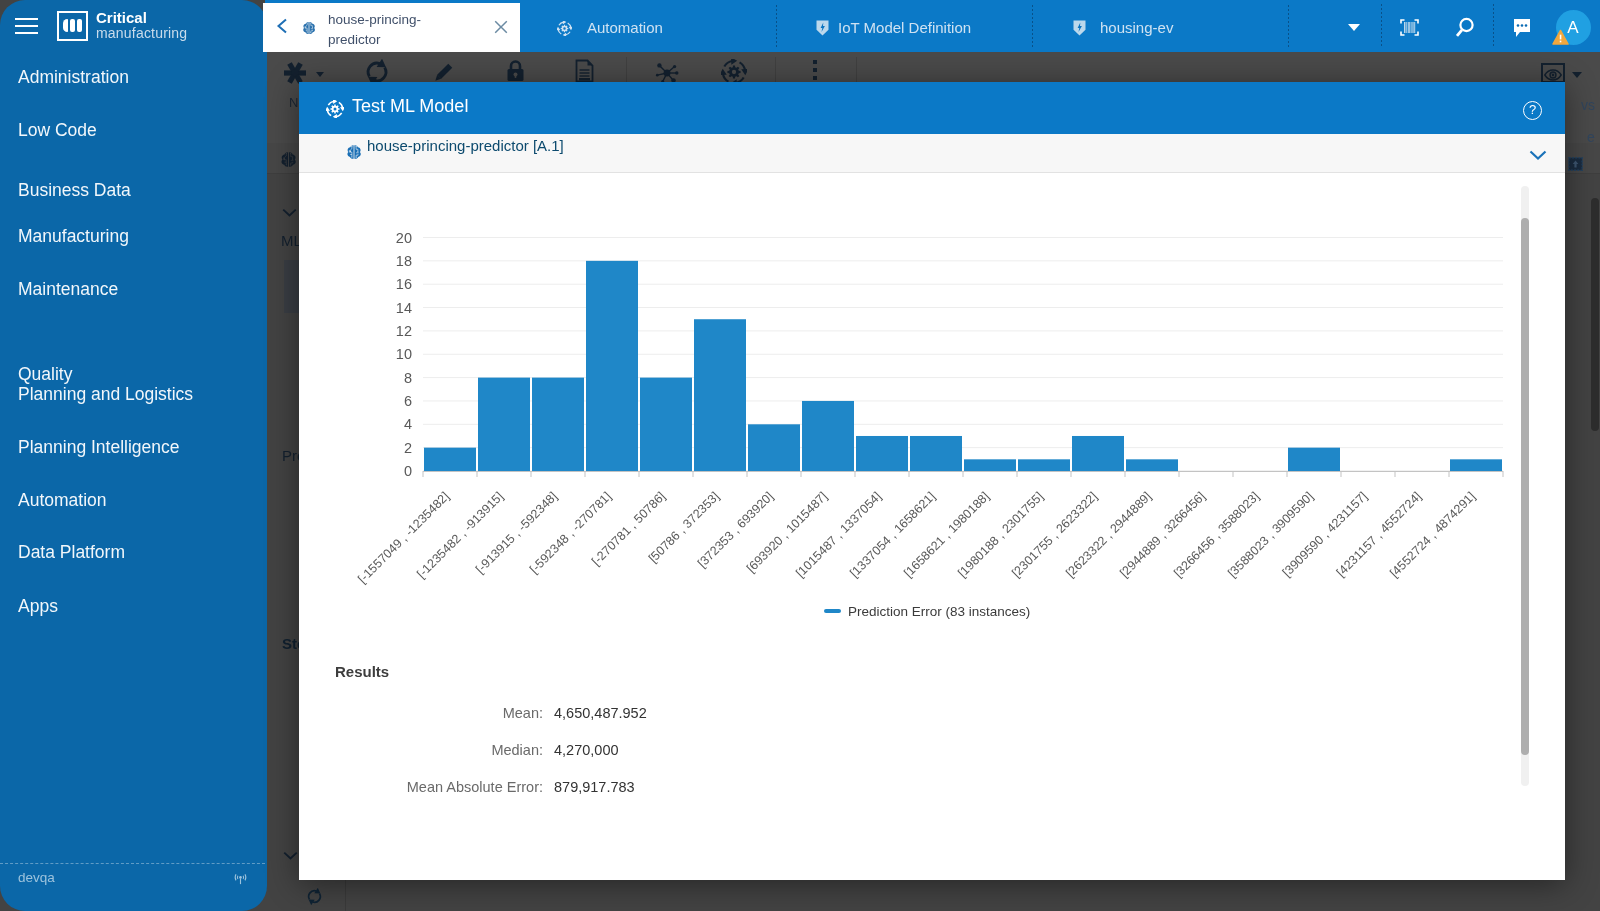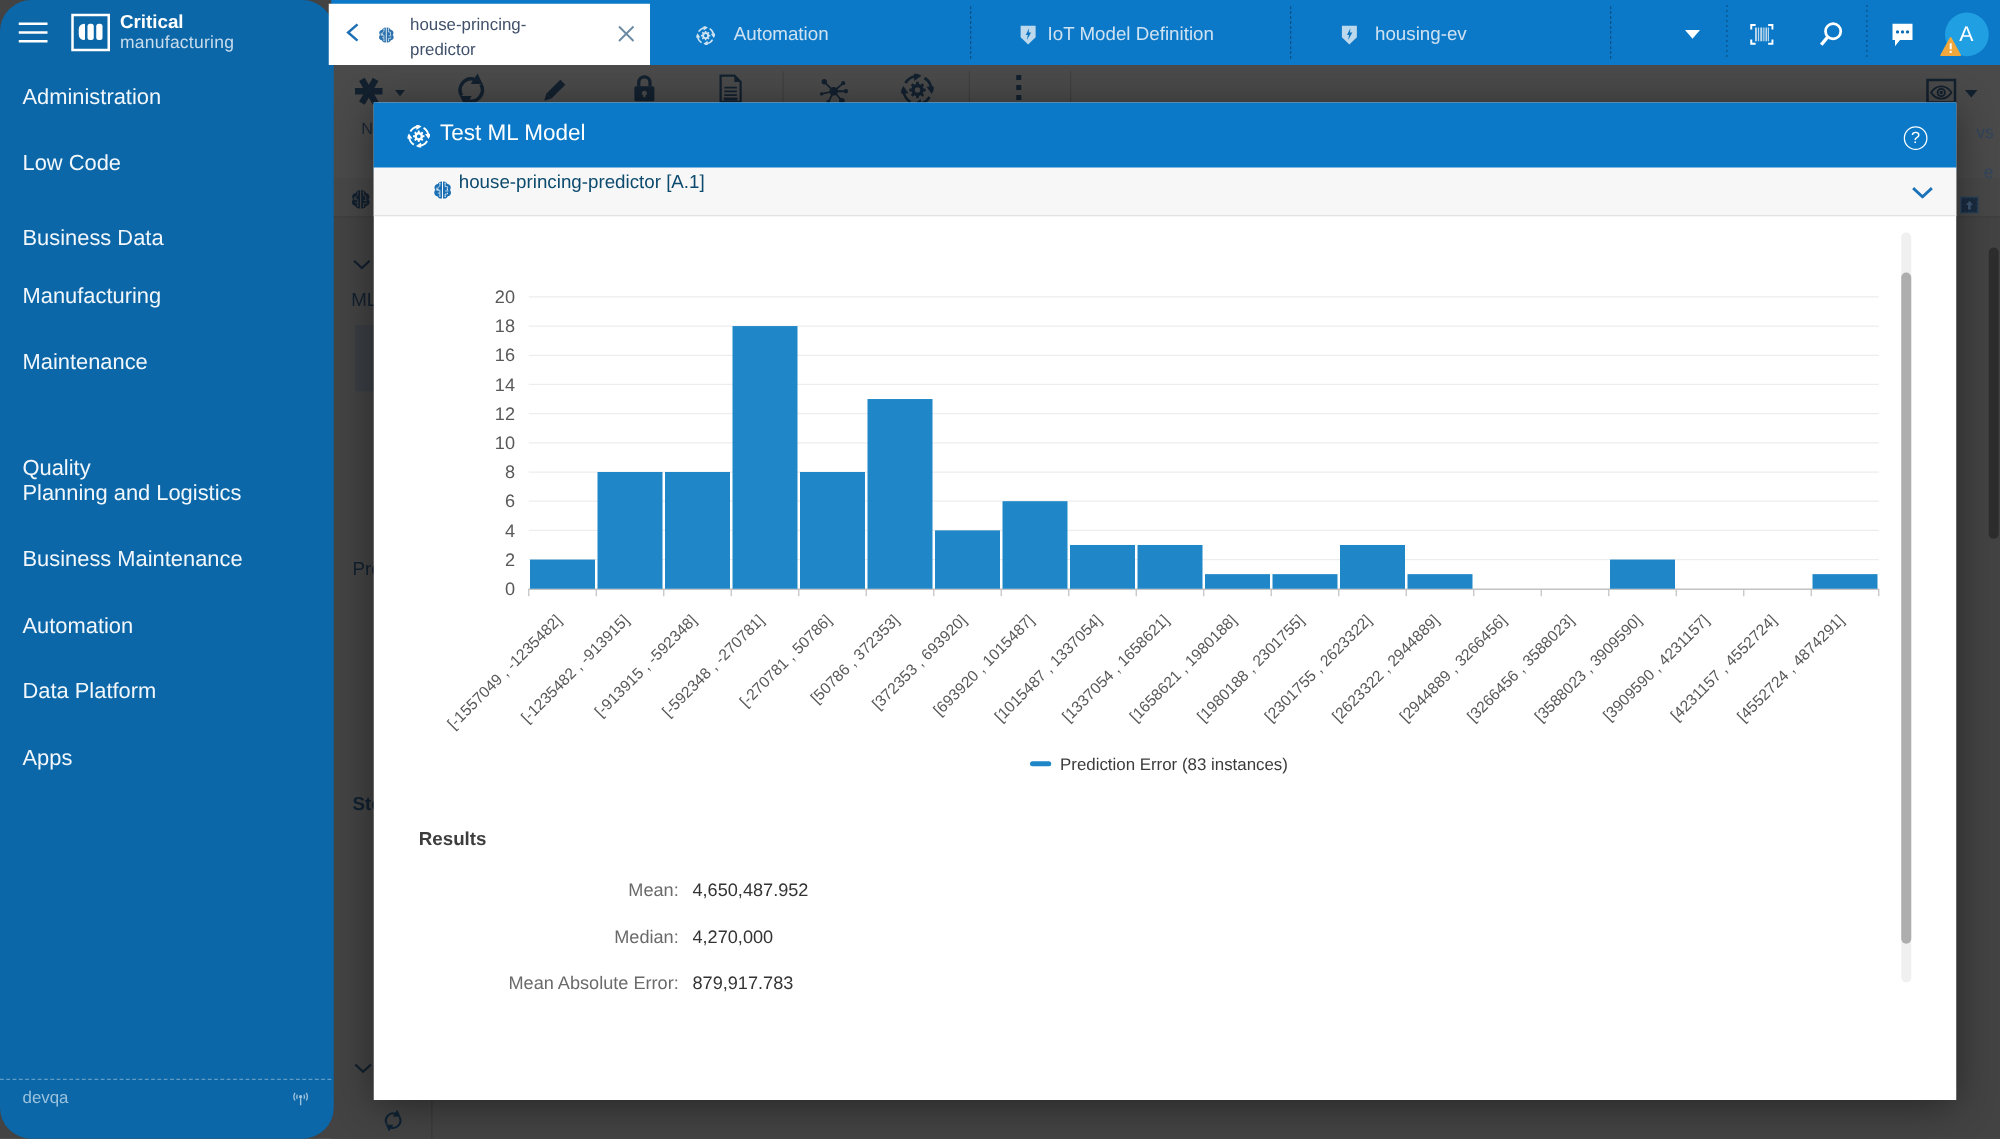--- a/index.html
+++ b/index.html
@@ -35,21 +35,21 @@
   </div>
   <div class="abs" style="left:96px;top:9px;font-size:15px;font-weight:700;color:#fff;">Critical</div>
   <div class="abs" style="left:96px;top:25px;font-size:14px;color:#c9dcec;letter-spacing:.2px;">manufacturing</div>
   <div class="mi" style="top:67.2px;">Administration</div>
 <div class="mi" style="top:120.0px;">Low Code</div>
 <div class="mi" style="top:180px;">Business Data</div>
 <div class="mi" style="top:225.8px;">Manufacturing</div>
 <div class="mi" style="top:278.6px;">Maintenance</div>
 <div class="mi" style="top:331.4px;margin-top:33px;">Quality</div>
 <div class="mi" style="top:384.3px;">Planning and Logistics</div>
-<div class="mi" style="top:437.1px;">Business Maintenance</div>
+<div class="mi" style="top:437.1px;">Planning Intelligence</div>
 <div class="mi" style="top:490.0px;">Automation</div>
 <div class="mi" style="top:542px;">Data Platform</div>
 <div class="mi" style="top:595.7px;">Apps</div>
 
   <div class="abs" style="left:0;top:863px;width:265px;border-top:1px dashed rgba(255,255,255,0.35);"></div>
   <div class="abs" style="left:18px;top:870px;font-size:13.5px;color:#9dc3dd;">devqa</div>
   <div class="abs" style="left:233px;top:871px;"><svg width="15" height="15" viewBox="0 0 16 16">
 <g fill="none" stroke="#9dc3dd" stroke-width="1.1">
 <path d="M3.2 3.5a6.5 6.5 0 0 0 0 6.5M12.8 3.5a6.5 6.5 0 0 1 0 6.5"></path>
 <path d="M5.2 5a3.6 3.6 0 0 0 0 3.6M10.8 5a3.6 3.6 0 0 1 0 3.6"></path>

